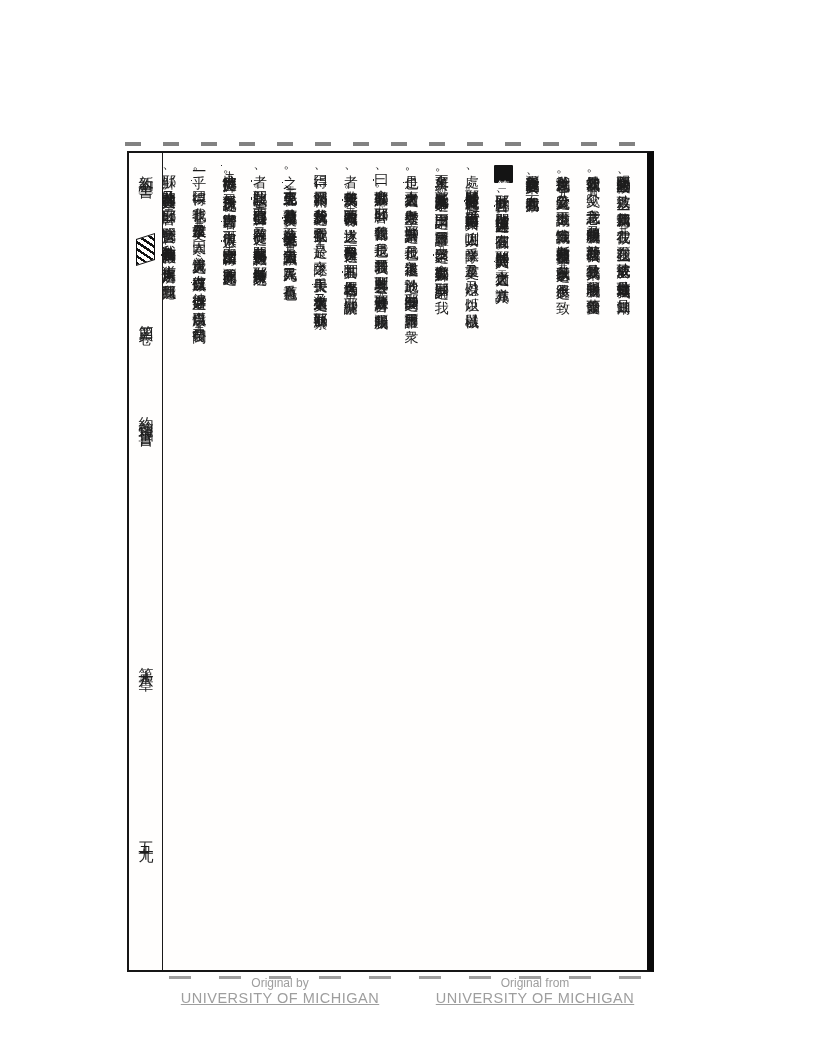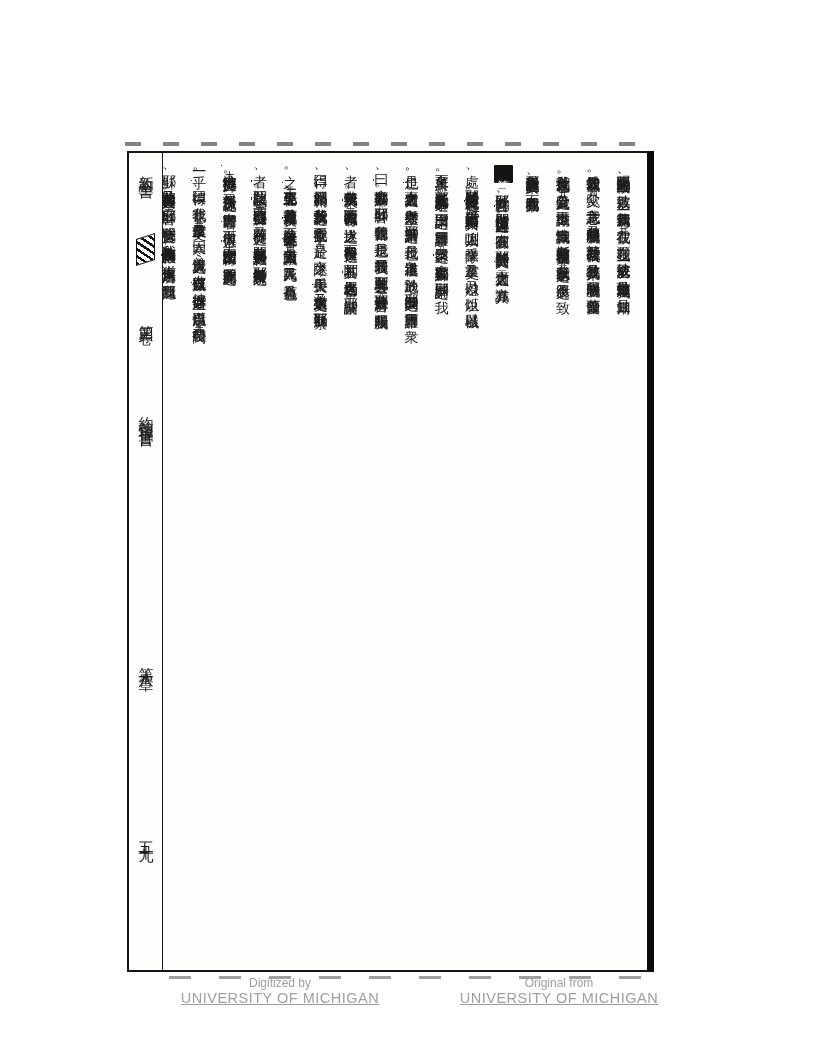--- a/index.html
+++ b/index.html
@@ -59,21 +59,21 @@
     padding:4px 2px; margin:1px 0; border-radius:1px;
     font-size:13px; letter-spacing:2.5px;
   }
   .n { border-left:1.5px solid #2a2a2a; }
   .footer {
     position:absolute; top:976px; left:0; width:816px; height:40px;
     font-family:"Liberation Sans", sans-serif; color:#9e9e9e;
   }
   .f-block { position:absolute; text-align:center; width:200px; }
   .f-left  { left:180px; }
-  .f-right { left:435px;margin-left:24px; }
+  .f-right { left:435px; }
   .f1 { font-size:12px; line-height:14px; }
   .f2 { font-size:14.5px; line-height:17px; letter-spacing:0.5px;text-decoration:underline; }
 </style>
 </head>
 <body>
 
 <div class="frame">
 
   <div class="margin-strip">
     <div class="m-item m-top">新約全書</div>
@@ -100,20 +100,20 @@
       <div class="col"><span class="s">者、卽此</span><span class="n">該亞法</span><span class="s">也。</span><span class="v">十五</span><span class="n">西門彼得</span><span class="s">從耶穌、又有一門徒從之、此門徒爲祭司長之所識、偕耶穌入祭司長之院、</span></div>
       <div class="col"><span class="v">十六</span><span class="s">惟</span><span class="n">彼得</span><span class="s">立於門外。祭司長所識之徒、出言於守門者、而引</span><span class="n">彼得</span><span class="s">入。</span><span class="v">十七</span><span class="s">守門之女謂</span><span class="n">彼得</span><span class="s">曰、爾非此人門徒之</span></div>
       <div class="col"><span class="s">一乎。</span><span class="n">彼得</span><span class="s">曰、我非也。</span><span class="v">十八</span><span class="s">僕衆及羣吏、因寒、曾熾炭之火、在彼立以自煖。</span><span class="n">彼得</span><span class="s">亦偕之立、以自煖焉。</span><span class="v">十九</span><span class="s">祭司長問</span></div>
       <div class="col"><span class="s">耶穌、論及其門徒與其道。</span><span class="v">二十</span><span class="s">耶穌答曰、我明言於世、我教誨常在會堂及殿間、</span><span class="n">猶太</span><span class="s">人恆集之所、我無隱而</span></div>
     </div>
 
 </div>
 
 <div class="footer">
   <div class="f-block f-left">
-    <div class="f1">Digitized by</div>
+    <div class="f1">Original by</div>
     <div class="f2">UNIVERSITY OF MICHIGAN</div>
   </div>
   <div class="f-block f-right">
     <div class="f1">Original from</div>
     <div class="f2">UNIVERSITY OF MICHIGAN</div>
   </div>
 </div>
 
 </body></html>

